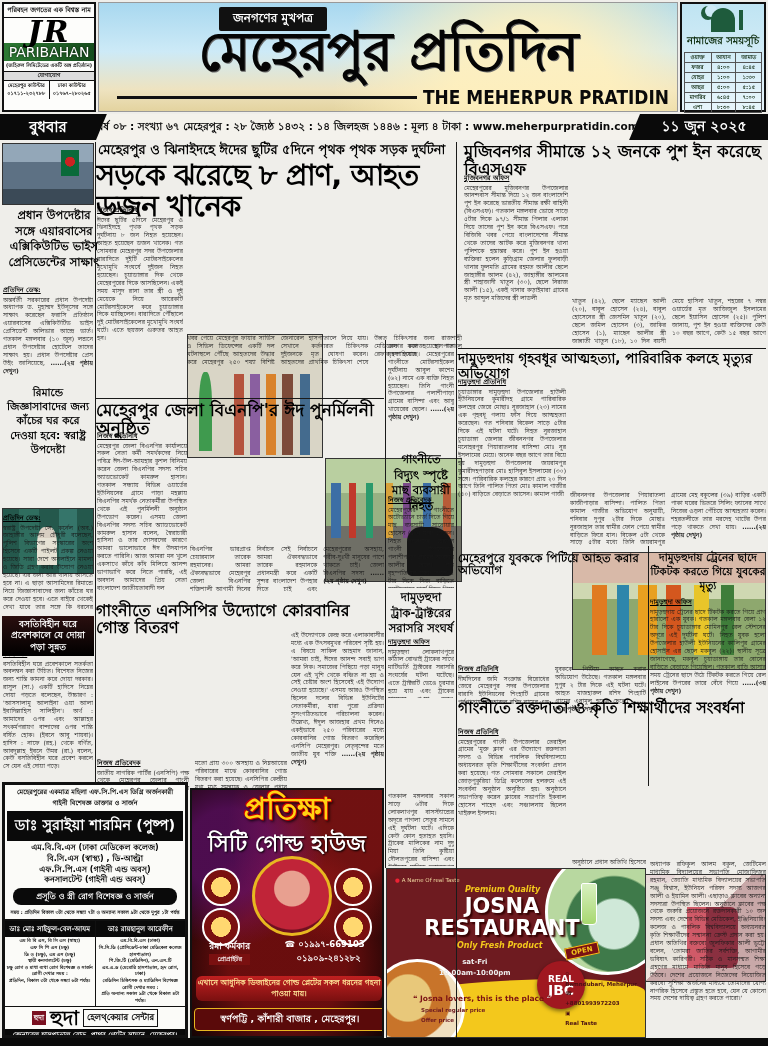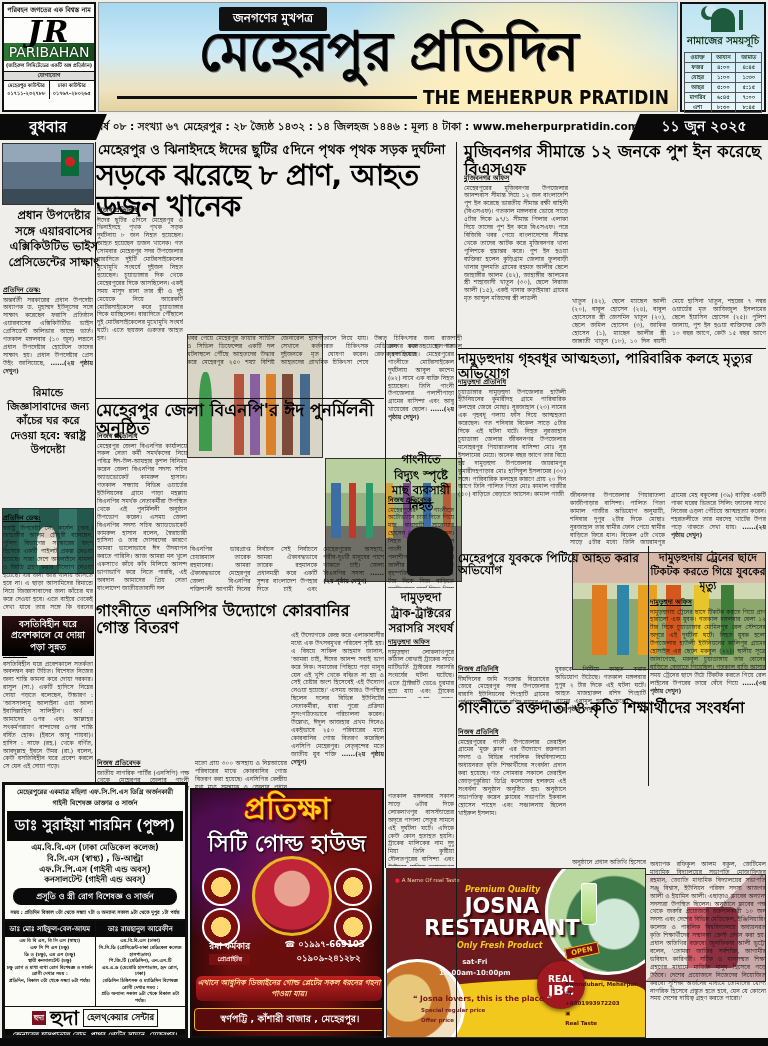--- a/index.html
+++ b/index.html
@@ -99,21 +99,21 @@
      radial-gradient(circle at 50% 70%,rgba(160,20,20,.6) 0 30%,transparent 60%),#180404;
      border:2px solid #111;box-sizing:border-box;text-align:center;color:#fff;overflow:hidden;}
   .pk-title{font-size:30px;font-weight:bold;color:#ffd412;text-shadow:1px 1px 0 #c00,-1px -1px 0 #c00,2px 2px 3px #000;margin-top:4px;line-height:1;}
   .pk-sub{font-size:22px;font-weight:bold;color:#fff;text-shadow:1px 1px 2px #000;margin-top:2px;}
   .pk-circle{position:absolute;left:60px;top:66px;width:74px;height:74px;border-radius:50%;border:3px solid #e8b820;background:radial-gradient(circle at 50% 40%,#e8a090 0 30%,#c02438 32% 70%,#701020 72%);}
   .pk-ring{position:absolute;width:34px;height:34px;border-radius:50%;background:radial-gradient(circle at 50% 50%,#ffd870 0 40%,#7a1010 42%);border:2px solid #fff;}
   .pk-owner-row{position:absolute;left:0;top:148px;width:100%;display:flex;justify-content:space-around;align-items:center;}
   .pk-owner{font-size:9px;font-weight:bold;}
   .pk-owner small{display:block;font-size:6px;background:#7a1010;padding:0 3px;}
   .pk-phones{font-size:8.5px;font-weight:bold;text-align:left;}
-  .pk-banner{position:absolute;left:4px;top:186px;width:186px;background:linear-gradient(180deg,#c02020,#7a1010);border-radius:6px;color:#ffe89a;font-size:7.5px;font-weight:bold;padding:2px 0;line-height:1.4;font-style:italic;}
+  .pk-banner{position:absolute;left:4px;top:186px;width:186px;background:linear-gradient(180deg,#c02020,#7a1010);border-radius:6px;color:#ffe89a;font-size:7.5px;font-weight:bold;padding:2px 0;line-height:1.4;}
   .pk-address{position:absolute;left:2px;top:218px;width:190px;background:#5a0a0a;border:1px solid #e8b820;border-radius:4px;color:#fff;font-size:9.5px;font-weight:bold;padding:3px 0;}
 
   
   #js-ad{left:386px;top:868px;width:260px;height:170px;background:#6e1b20;border:1px solid #333;box-sizing:border-box;overflow:hidden;color:#fff;}
   .js-wave{position:absolute;left:0;bottom:0;width:100%;height:58px;background:#f3c81c;border-radius:100% 40% 0 0/60% 30% 0 0;}
   .js-brand-small{position:absolute;left:8px;top:8px;font-size:5.5px;color:#f0d8a0;}
   .js-brand-small:before{content:"●";color:#e23;margin-right:2px;}
   .js-quality{position:absolute;left:78px;top:16px;font-size:8px;color:#f3c81c;font-weight:bold;font-style:italic;}
   .js-name{position:absolute;left:30px;top:26px;width:170px;text-align:center;font-size:21px;font-weight:bold;line-height:1.05;text-shadow:2px 2px 2px #300;}
   .js-fresh{position:absolute;left:70px;top:72px;font-size:8px;color:#f3c81c;font-style:italic;font-weight:bold;}

